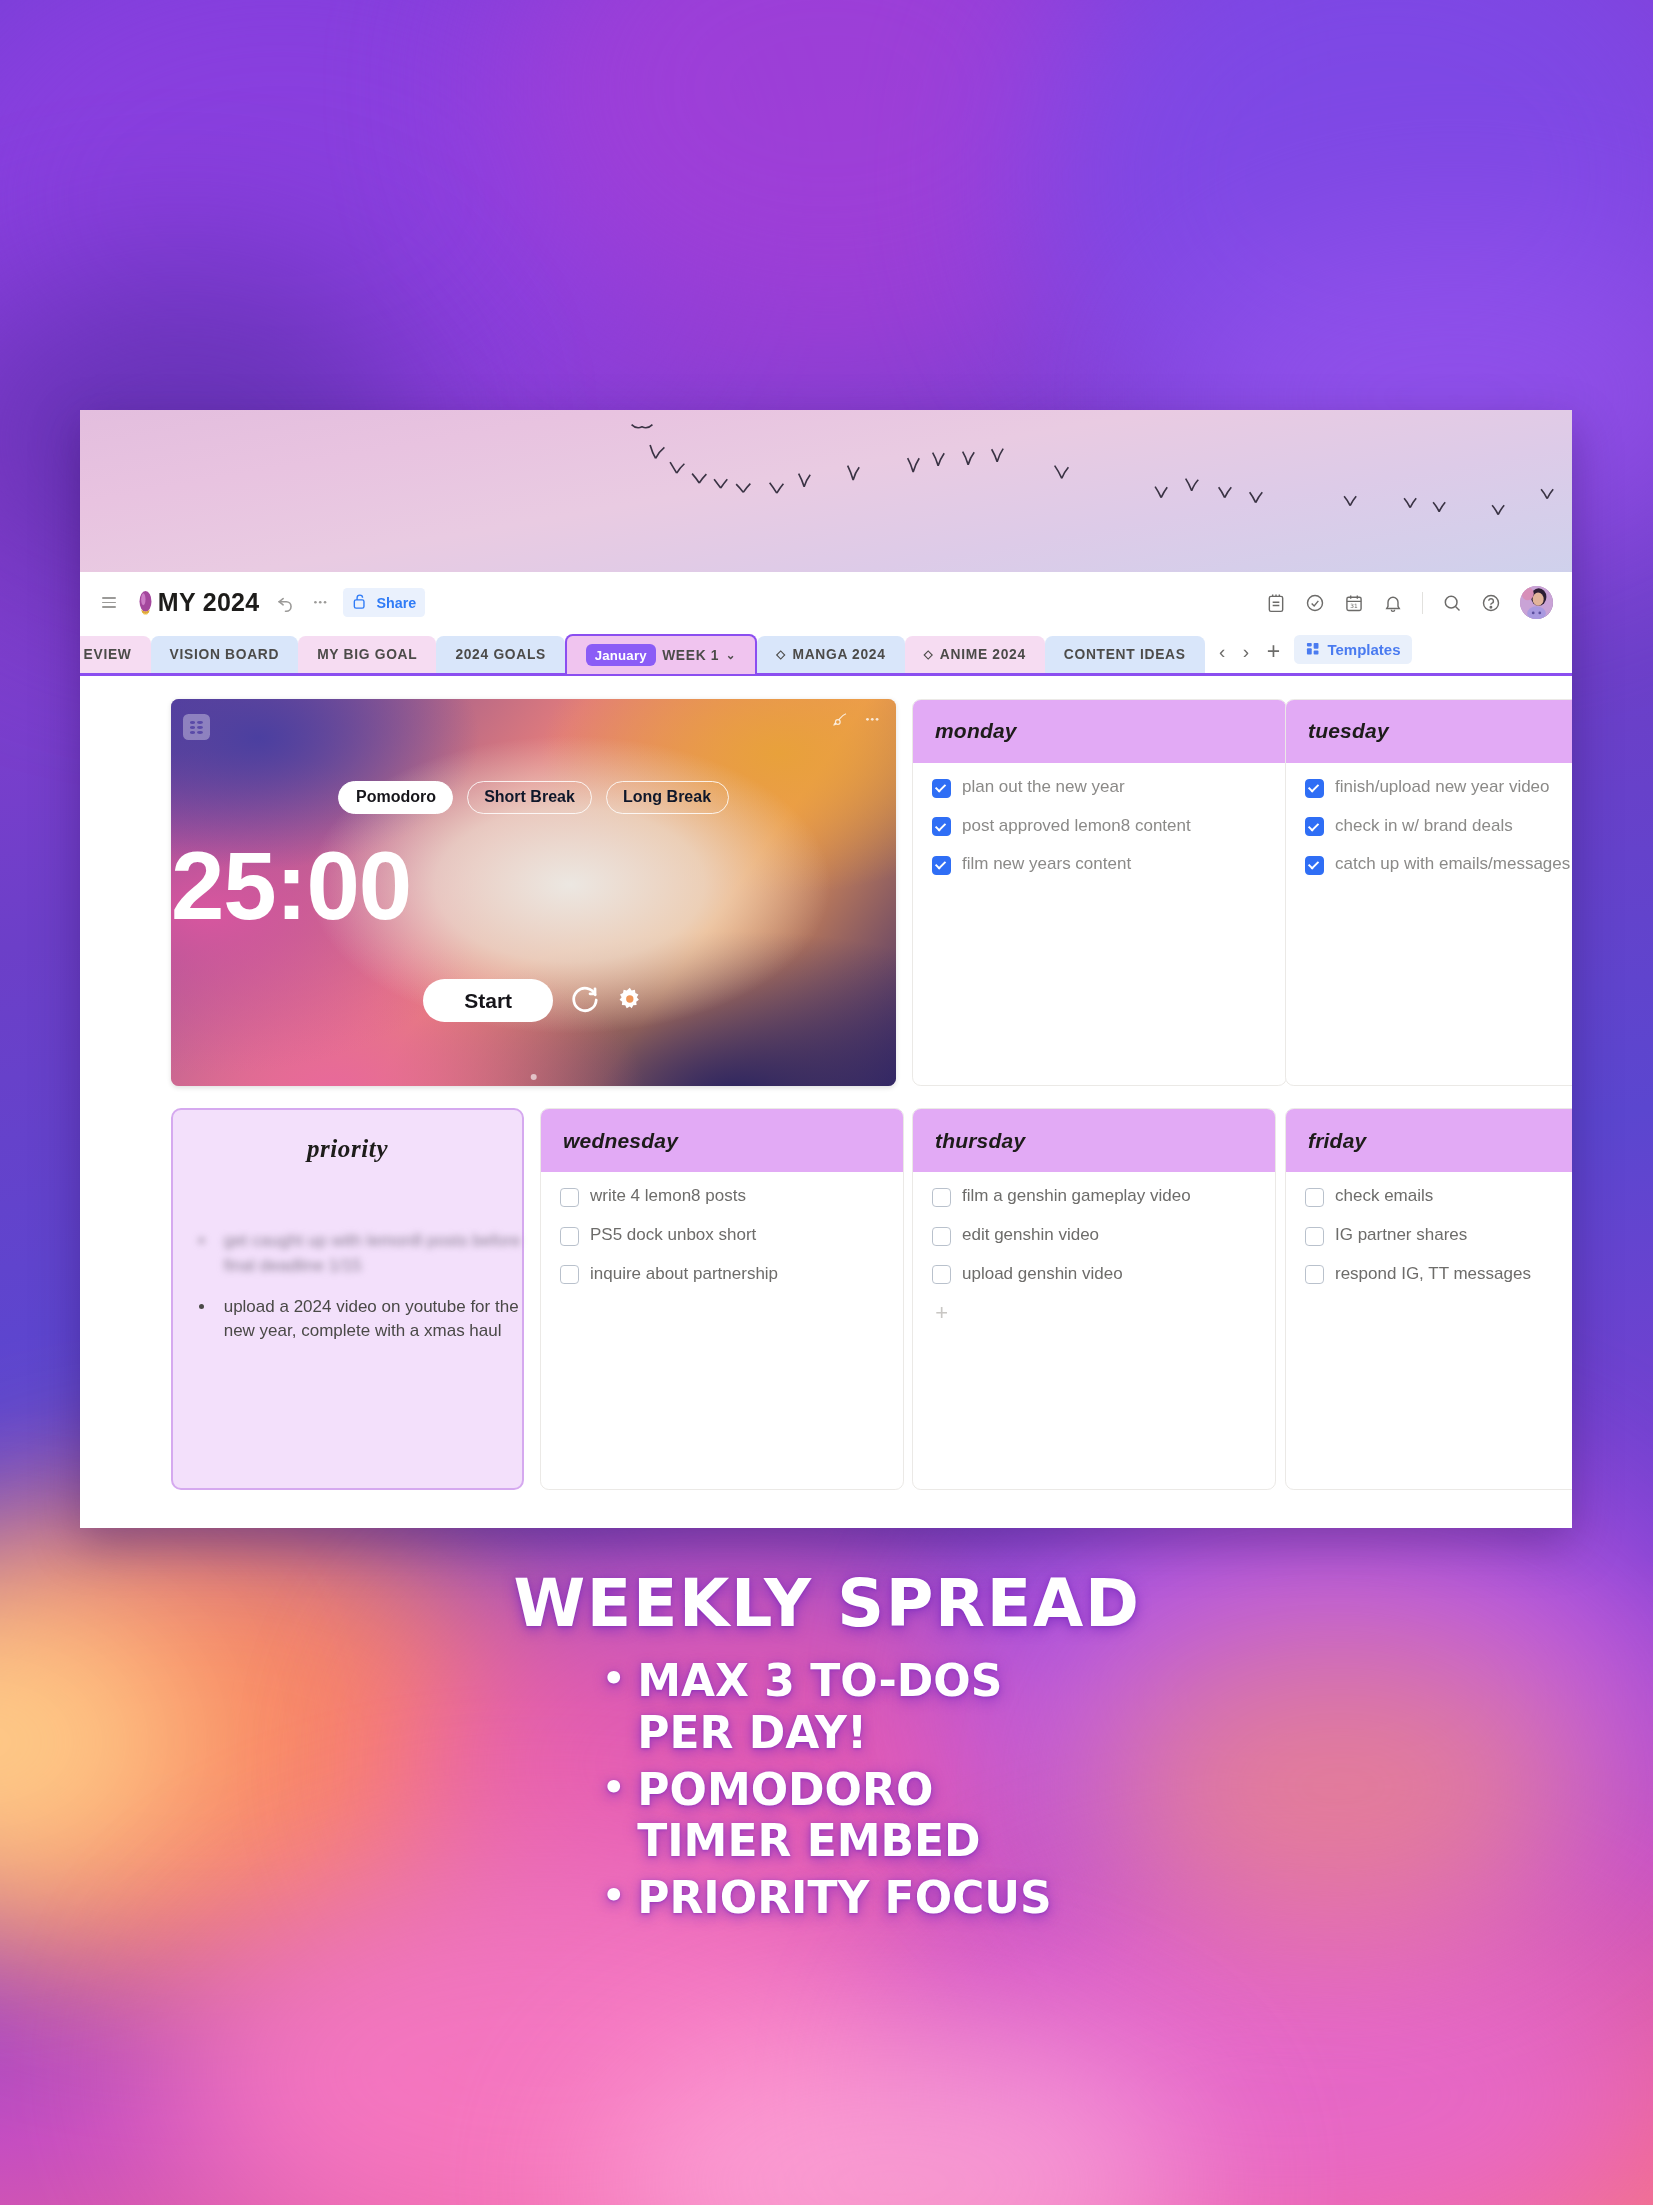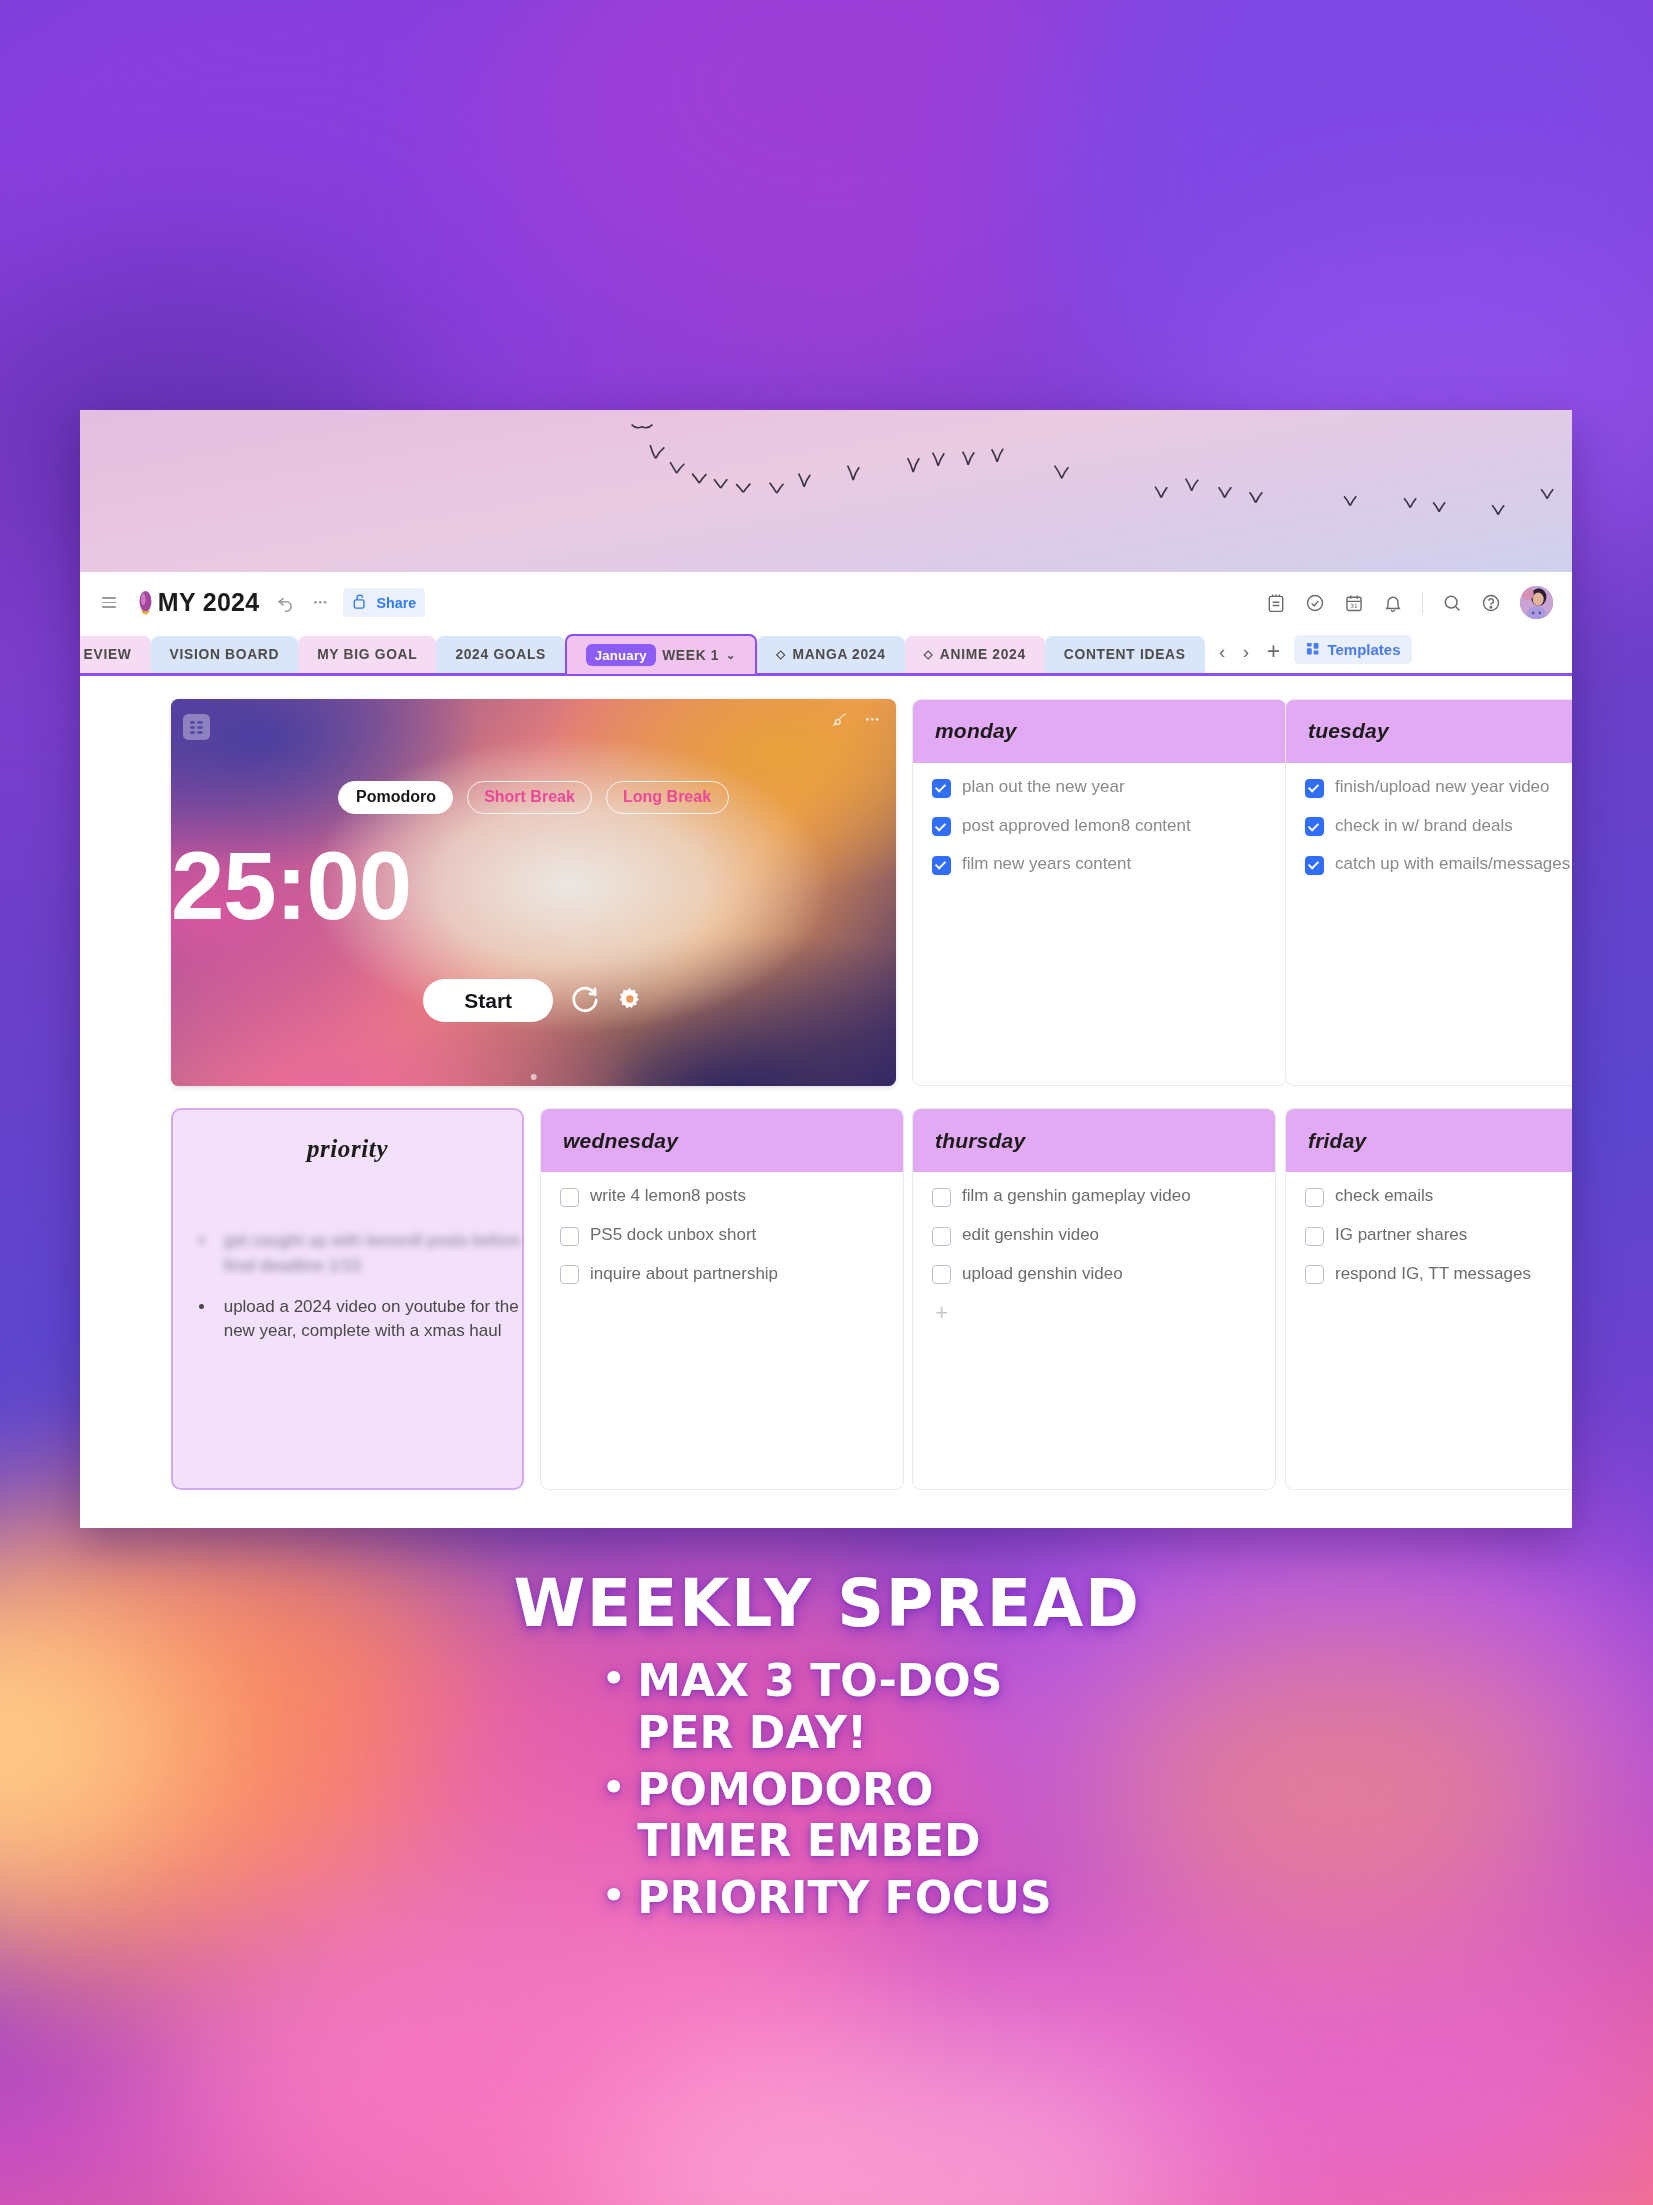--- a/index.html
+++ b/index.html
@@ -122,21 +122,21 @@
   #pomo-handle{
     position:absolute;left:12px;top:15.4px;width:26.5px;height:26.5px;border-radius:5.5px;
     background:rgba(255,255,255,.34);display:grid;grid-template-columns:repeat(2,1fr);
     grid-template-rows:repeat(3,1fr);gap:2.2px;padding:6.6px;box-sizing:border-box;cursor:grab;
   }
   #pomo-handle i{background:#5a4aa8;border-radius:50%;display:block;}
   #pomo-tools{position:absolute;right:15.4px;top:12px;display:flex;align-items:center;gap:14.3px;}
   #pomo-tools .t{color:rgba(255,255,255,.78);display:flex;align-items:center;cursor:pointer;}
   #modes{position:absolute;left:0;right:0;top:82px;display:flex;justify-content:center;gap:13.2px;}
   .mode{
-    border-radius:551px;padding:7.7px 16.5px;font-size:16px;font-weight:700;color:#ec4899;
+    border-radius:551px;padding:7.7px 16.5px;font-size:16px;font-weight:700;color:#0f172a;
     border:1.1px solid rgba(255,255,255,.85);cursor:pointer;line-height:1;
   }
   .mode.sel{background:#fff;color:#16151a;border-color:#fff;}
   #clock{
     position:absolute;left:0;right:0;top:139px;color:#fff;
     font-size:96px;font-weight:700;letter-spacing:-1.1px;line-height:1;
   }
   #pomo-ctrl{position:absolute;left:0;right:0;top:280px;display:flex;align-items:center;justify-content:center;gap:16.5px;}
   #start-btn{
     background:#fff;color:#16151a;border-radius:551px;padding:11px 41px;font-size:21px;font-weight:700;cursor:pointer;line-height:1;

